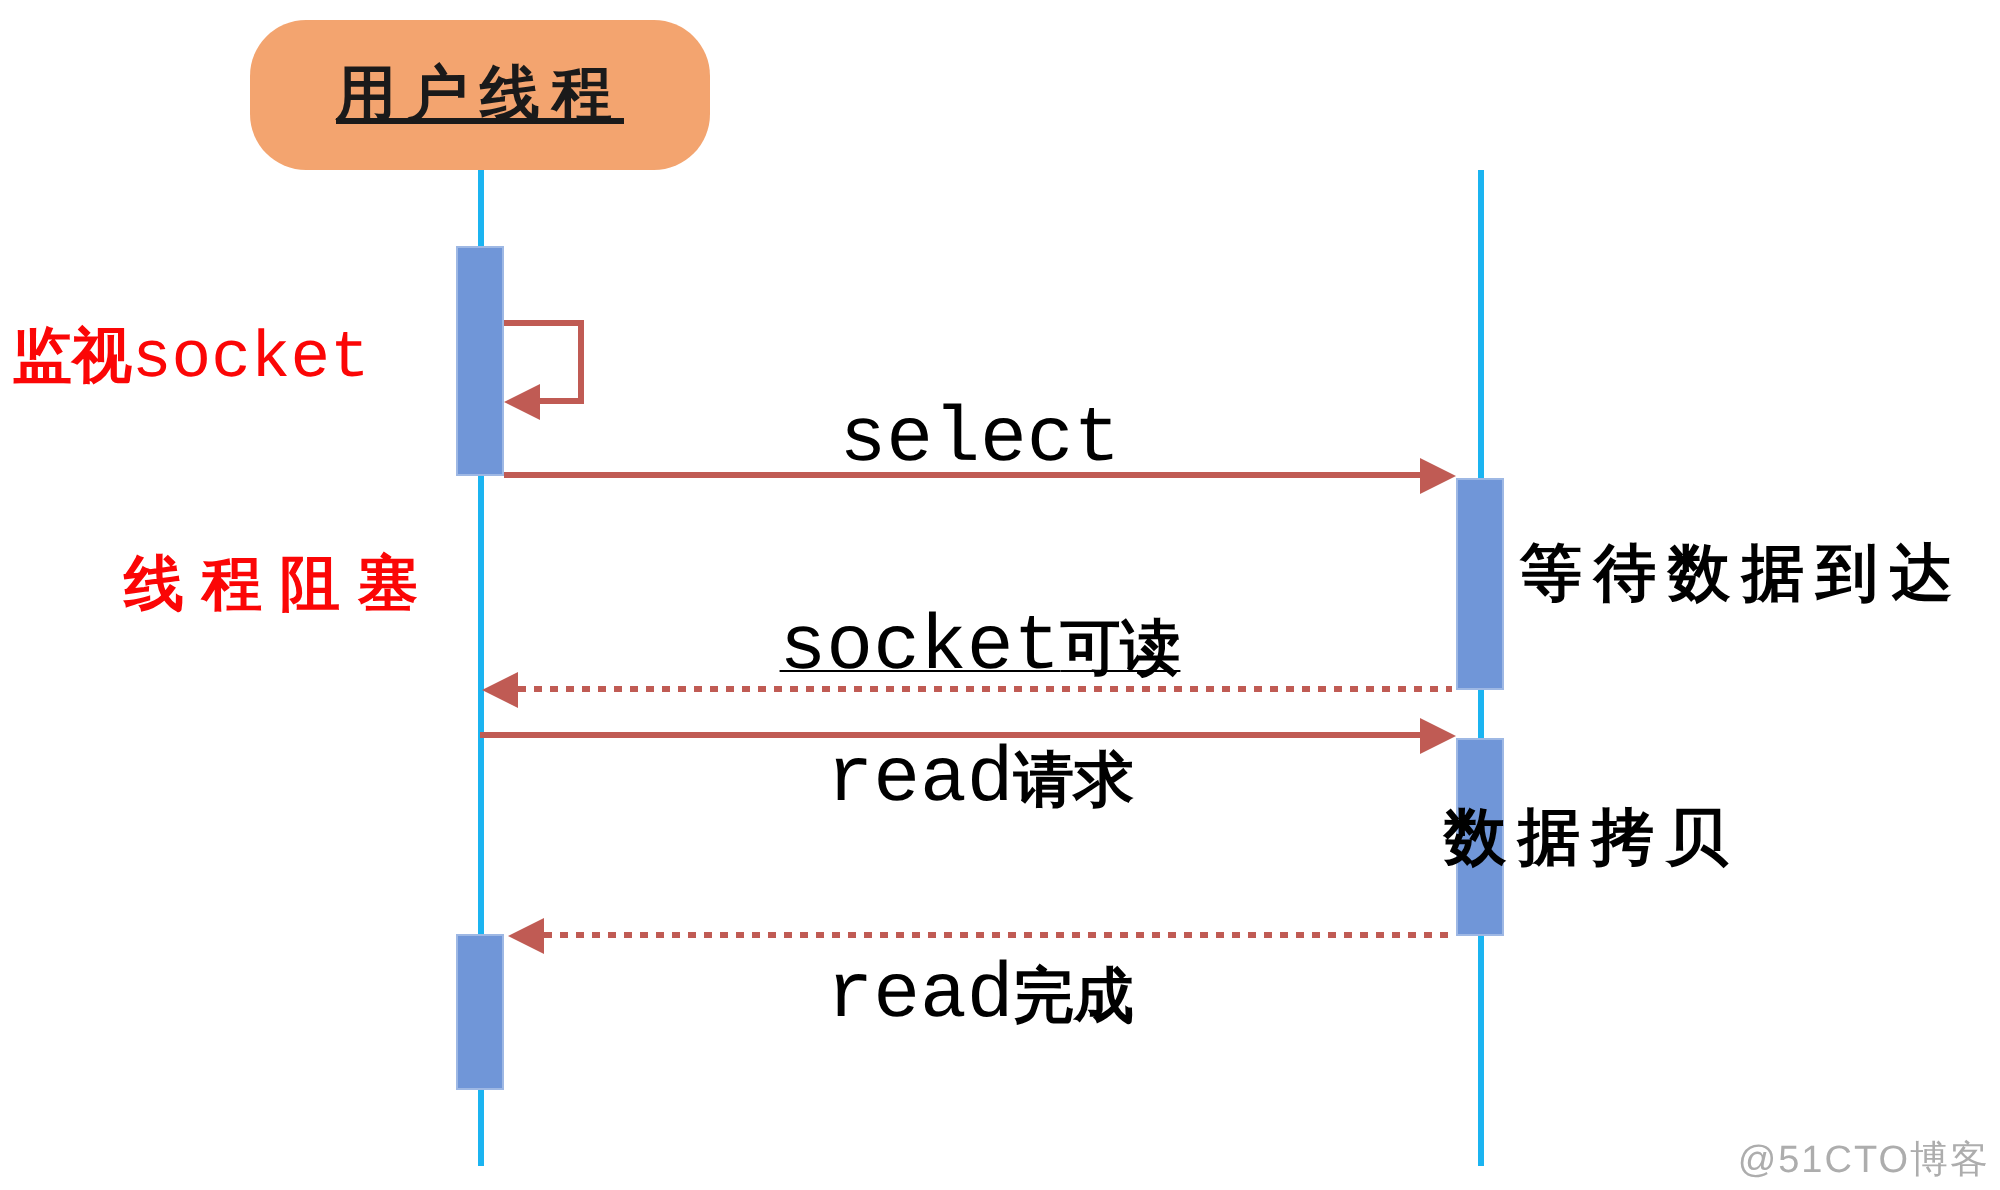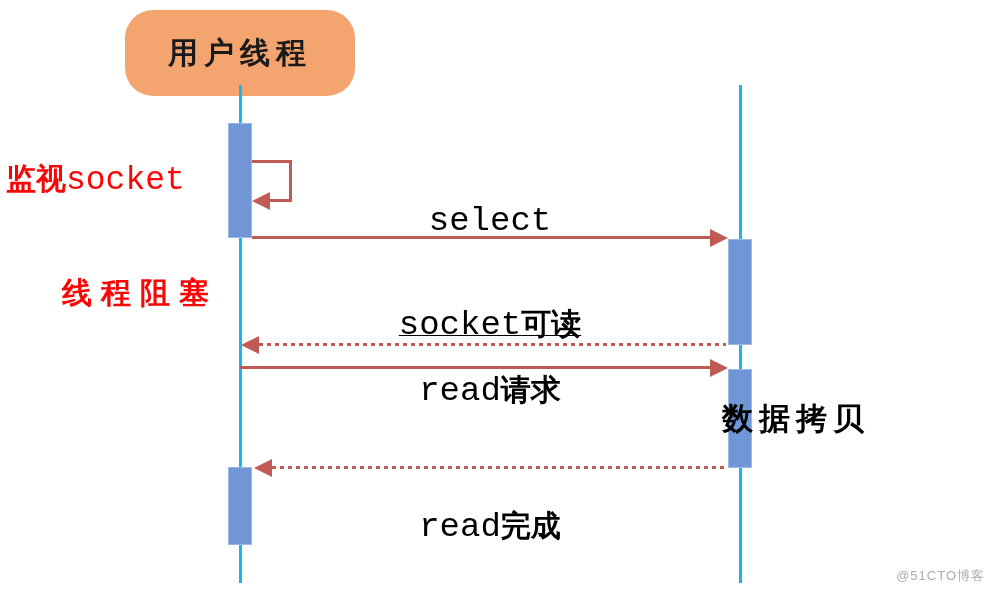--- a/index.html
+++ b/index.html
@@ -11,24 +11,24 @@
     --activation-border:#9EB8E4;
     --arrow:#C05B54;
     --annotation-red:#FB0606;
     --note-text:#000000;
     --watermark-gray:#ADADAD;
   }
   .canvas{position:relative;width:1000px;height:595px;background:#fff;overflow:hidden;}
 
   
   .actor{
-    position:absolute;top:10px;width:230px;height:86px;
+    position:absolute;top:10px;width:230px;height:75px;
     background:var(--actor-fill);border-radius:28px;
     display:flex;align-items:center;justify-content:center;
-    font-size:30px;font-weight:700;color:#1a1a1a;letter-spacing:6px;
+    font-size:30px;font-weight:700;color:#1a1a1a;letter-spacing:6px;text-decoration:underline;
   }
   .actor-user{left:125px;}
   .actor-kernel{left:625px;}
 
   
   .lifeline{position:absolute;top:85px;width:3px;height:498px;background:var(--lifeline);}
   .lifeline-user{left:239px;}
   .lifeline-kernel{left:739px;}
 
   
@@ -57,42 +57,42 @@
     position:absolute;width:0;height:0;
     border-right:18px solid var(--arrow);
     border-top:9px solid transparent;border-bottom:9px solid transparent;
   }
 
   
   .msg-label{
     position:absolute;left:335px;width:310px;text-align:center;
     line-height:40px;color:#000;white-space:nowrap;
   }
-  .mono{font-family:"Liberation Mono","DejaVu Sans Mono",monospace;font-size:34px;font-weight:400;}
+  .mono{font-family:"Liberation Mono","DejaVu Sans Mono",monospace;font-size:39px;font-weight:400;}
   .cjk{font-size:30px;font-weight:700;}
 
   
   .annotation{position:absolute;color:var(--annotation-red);white-space:nowrap;line-height:38px;}
   .annotation .mono{font-size:33px;color:var(--annotation-red);}
   .annotation .cjk{font-size:30px;}
   .ann-monitor{left:6px;top:160px;text-align:center;}
   .ann-blocked{left:62px;top:274px;font-size:30px;font-weight:700;letter-spacing:9px;}
 
   
   .note{
     position:absolute;color:var(--note-text);font-size:31px;font-weight:700;
     letter-spacing:6px;white-space:nowrap;
   }
   .note-wait{left:760px;top:266px;}
   .note-copy{left:722px;top:398px;font-family:Liberation Serif, serif;}
 
   
   .watermark{
-    position:absolute;right:15px;top:567px;color:var(--watermark-gray);
-    font-size:13px;letter-spacing:1px;
+    position:absolute;right:5px;top:567px;color:var(--watermark-gray);
+    font-size:19px;letter-spacing:1px;
   }
 </style>
 </head>
 <body style="--actor-fill: #F3A46F; --lifeline: #1BB4F1; --activation: #7096D8; --activation-border: #9EB8E4; --arrow: #C05B54; --annotation-red: #FB0606; --note-text: #000000; --watermark-gray: #ADADAD;">
 
 <div class="canvas">
 
   <div class="actor actor-user">
     <span>用户线程</span>
   </div>
@@ -123,26 +123,27 @@
   </div>
 
   <div class="hline" style="left:240px;top:366px;width:472px;"></div>
   <div class="head-right" style="left:710px;top:359px;"></div>
   <div class="msg-label" style="top:370px;">
     <span class="mono">read</span><span class="cjk">请求</span>
   </div>
 
   <div class="dline" style="left:272px;top:466px;width:456px;"></div>
   <div class="head-left" style="left:254px;top:459px;"></div>
-  <div class="msg-label" style="top:478px;margin-top:28px;">
+  <div class="msg-label" style="top:478px;">
     <span class="mono">read</span><span class="cjk">完成</span>
   </div>
 
   <div class="annotation ann-monitor">
     <span class="cjk">监视</span><span class="mono">socket</span>
   </div>
   <div class="annotation ann-blocked">线程阻塞</div>
 
+  <div class="note note-wait">等待数据到达</div>
   <div class="note note-copy">数据拷贝</div>
 
   <div class="watermark">@51CTO博客</div>
 
 </div>
 
 </body></html>

